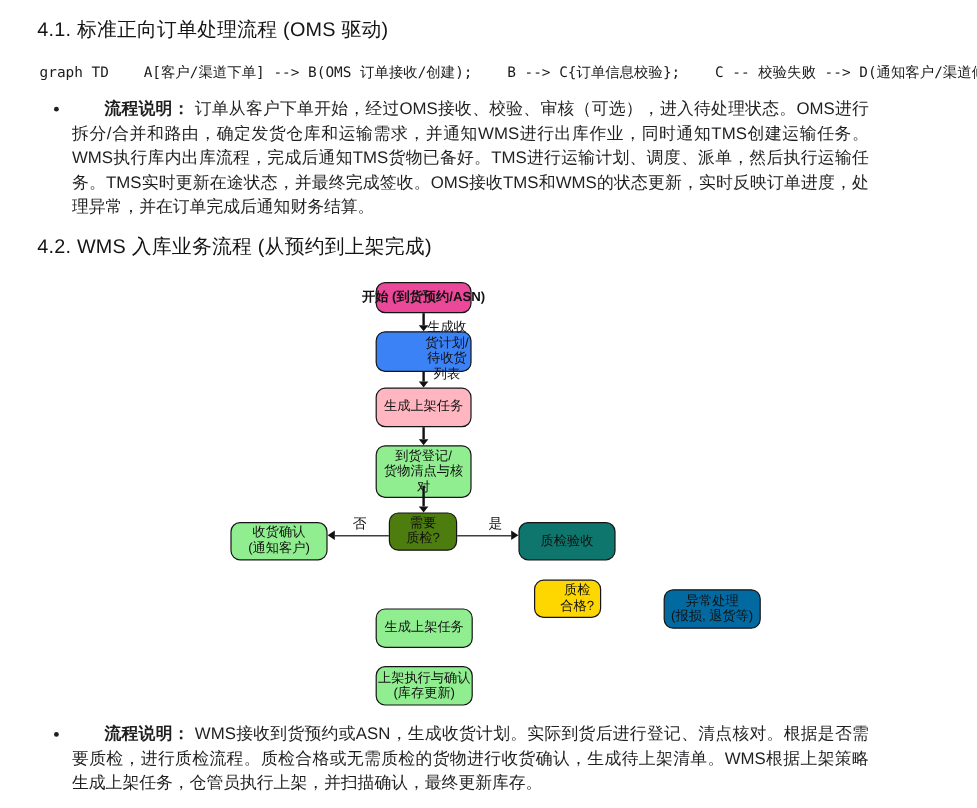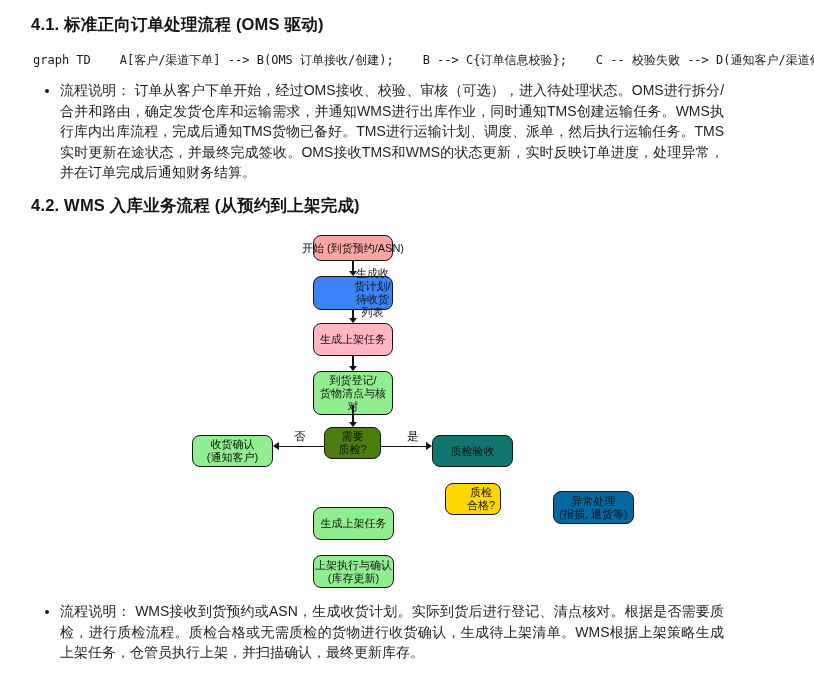--- a/index.html
+++ b/index.html
@@ -1,21 +1,21 @@
 <!DOCTYPE html>
 <html><head>
 <meta charset="utf-8">
 <style>
   * { margin:0; padding:0; box-sizing:border-box; }
   html,body { width:814px; height:673px; background:#ffffff; overflow:hidden; }
   body { font-family:"Liberation Sans", sans-serif; color:#1c1c1e; position:relative; }
 
   .heading {
     position:absolute; left:31px;
-    font-size:16.5px; font-weight:bold; color:#141414;
+    font-size:16.5px; font-weight:normal; color:#141414;
     letter-spacing:0.2px; white-space:nowrap;
   }
   #heading1 { top:14px; }
   #heading2 { top:195px; }
 
   .code-line {
     position:absolute; left:33px; top:52px; width:781px;
     font-family:"DejaVu Sans Mono","Liberation Mono",monospace;
     font-size:12px; line-height:16px; color:#1a1a1a;
     white-space:pre; overflow:hidden;
@@ -24,21 +24,21 @@
   .note-list {
     position:absolute; left:46px; width:678px;
     list-style:disc outside; padding-left:14px;
   }
   #note1 { top:80px; }
   #note2 { top:601px; }
   .note-list li {
     font-size:14px; line-height:20.5px; color:#1f1f21;
     text-align:justify; text-justify:inter-ideograph;
   }
-  .note-label { font-weight:normal; }
+  .note-label { font-weight:bold;margin-left:27px; }
 
   
   .flowchart {
     position:absolute; left:0; top:234px; width:814px; height:360px;
   }
   .fc-node {
     position:absolute;
     border:1px solid #141414; border-radius:8px;
     display:flex; align-items:center; justify-content:center;
     text-align:center; font-size:11px; line-height:13px;
@@ -88,21 +88,21 @@
   <li>
     <strong class="note-label">流程说明：</strong>
     <span>订单从客户下单开始，经过OMS接收、校验、审核（可选），进入待处理状态。OMS进行拆分/合并和路由，确定发货仓库和运输需求，并通知WMS进行出库作业，同时通知TMS创建运输任务。WMS执行库内出库流程，完成后通知TMS货物已备好。TMS进行运输计划、调度、派单，然后执行运输任务。TMS实时更新在途状态，并最终完成签收。OMS接收TMS和WMS的状态更新，实时反映订单进度，处理异常，并在订单完成后通知财务结算。</span>
   </li>
 </ul>
 
 <h3 id="heading2" class="heading">4.2. WMS 入库业务流程 (从预约到上架完成)</h3>
 
 <div class="flowchart">
 
-  <div id="n-start" class="fc-node fc-node--nowrap" style="background-color: #fca5a5;">开始 (到货预约/ASN)</div>
+  <div id="n-start" class="fc-node fc-node--nowrap" style="background-color: #ec4899; font-weight: bold;">开始 (到货预约/ASN)</div>
   <div id="n-plan" class="fc-node" style="background-color: #3b82f6; padding-left: 40px;">生成收货计划/
 待收货列表</div>
   <div id="n-arrive" class="fc-node" style="background-color: rgb(255, 182, 193);">生成上架任务</div>
   <div id="n-register" class="fc-node" style="background-color: rgb(144, 238, 144);">到货登记/
 货物清点与核对</div>
   <div id="n-decision" class="fc-node" style="background-color: #4d7c0f;">需要
 质检?</div>
   <div id="n-confirm" class="fc-node" style="background-color: rgb(144, 238, 144);">收货确认
 (通知客户)</div>
   <div id="n-inspect" class="fc-node" style="background-color: #0f766e;">质检验收</div>

